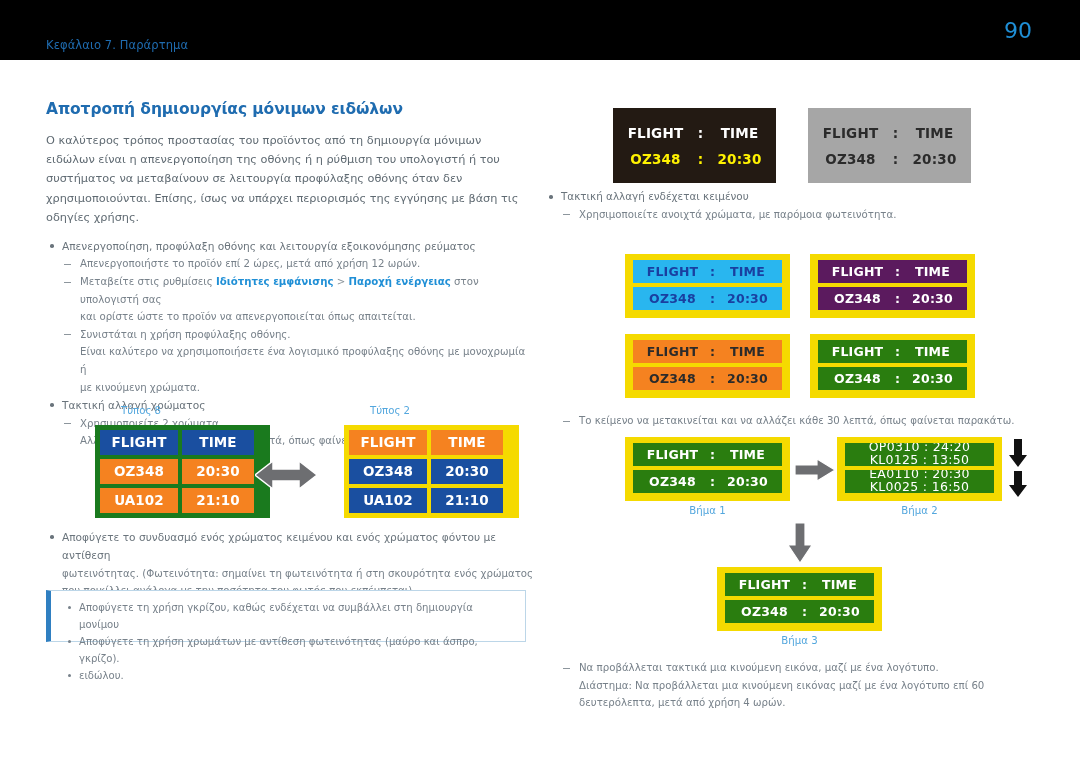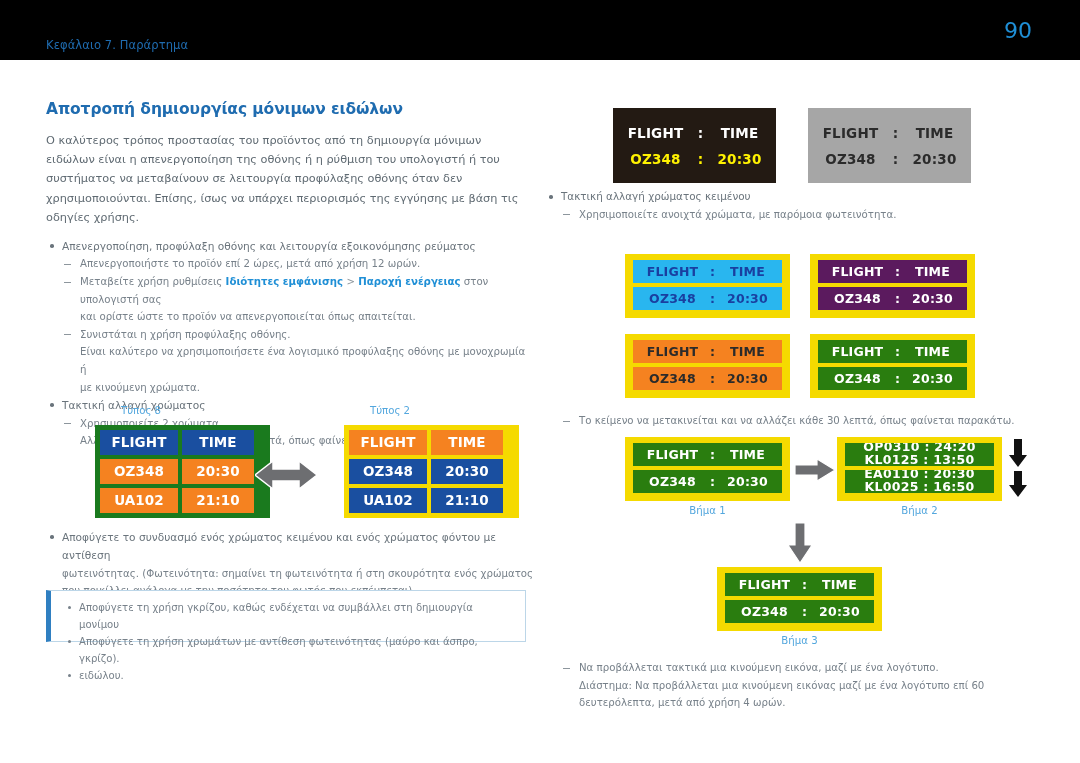--- a/index.html
+++ b/index.html
@@ -156,21 +156,21 @@
     height:23px;display:flex;align-items:center;justify-content:center;
     margin-bottom:4px;background:#2a7d0f;color:#fff;overflow:hidden;
   }
   .step-panel .inner:last-child{margin-bottom:0;}
   .step-panel .prow{font-size:12.5px;}
   .step-panel .prow .pf{width:66px;}
   .step-panel .prow .pc{width:14px;}
   .step-panel .prow .pt{width:56px;}
   .scroll-inner{flex-direction:column;justify-content:flex-start;}
   .scroll-line{
-    font-size:12.5px;font-weight:700;white-space:nowrap;line-height:13px;
+    font-size:12.5px;font-weight:400;white-space:nowrap;line-height:13px;
     font-family:"DejaVu Sans","Liberation Sans",sans-serif;letter-spacing:.3px;
   }
   .step-label{
     position:absolute;font-size:10.2px;color:#53a7de;text-align:center;width:165px;
   }
   .dnarrows{position:absolute;width:18px;height:64px;}
 </style>
 </head>
 <body>
 
@@ -181,21 +181,21 @@
     <div class="header-page">90</div>
   </div>
 
   <div class="left-col">
     <h1 class="section-title">Αποτροπή δημιουργίας μόνιμων ειδώλων</h1>
     <p class="intro">Ο καλύτερος τρόπος προστασίας του προϊόντος από τη δημιουργία μόνιμων ειδώλων είναι η απενεργοποίηση της οθόνης ή η ρύθμιση του υπολογιστή ή του συστήματος να μεταβαίνουν σε λειτουργία προφύλαξης οθόνης όταν δεν χρησιμοποιούνται. Επίσης, ίσως να υπάρχει περιορισμός της εγγύησης με βάση τις οδηγίες χρήσης.</p>
 
     <ul class="bullets">
       <li class="b1">Απενεργοποίηση, προφύλαξη οθόνης και λειτουργία εξοικονόμησης ρεύματος</li>
       <li class="b2">Απενεργοποιήστε το προϊόν επί 2 ώρες, μετά από χρήση 12 ωρών.</li>
-      <li class="b2"><span>Μεταβείτε χρήση ρυθμίσεις </span><span class="lnk">Ιδιότητες εμφάνισης</span><span class="gt"> &gt; </span><span class="lnk">Παροχή ενέργειας</span><span> στον υπολογιστή σας</span></li>
+      <li class="b2"><span>Μεταβείτε στις ρυθμίσεις </span><span class="lnk">Ιδιότητες εμφάνισης</span><span class="gt"> &gt; </span><span class="lnk">Παροχή ενέργειας</span><span> στον υπολογιστή σας</span></li>
       <li class="b3">και ορίστε ώστε το προϊόν να απενεργοποιείται όπως απαιτείται.</li>
       <li class="b2">Συνιστάται η χρήση προφύλαξης οθόνης.</li>
       <li class="b3">Είναι καλύτερο να χρησιμοποιήσετε ένα λογισμικό προφύλαξης οθόνης με μονοχρωμία ή</li>
       <li class="b3">με κινούμενη χρώματα.</li>
       <li class="b1">Τακτική αλλαγή χρώματος</li>
       <li class="b2">Χρησιμοποιείτε 2 χρώματα.</li>
       <li class="b3">Αλλάζετε τα 2 χρώματα κάθε 30 λεπτά, όπως φαίνεται παραπάνω.</li>
     </ul>
   </div>
 
@@ -278,21 +278,21 @@
       <div class="prow" id="pg2" style="color: rgb(43, 43, 43);">
         <span class="pf">OZ348</span>
         <span class="pc">:</span>
         <span class="pt">20:30</span>
       </div>
     </div>
   </div>
 
   <div style="position:absolute;left:545px;top:188px;width:500px;">
     <ul class="bullets" style="margin:0;">
-      <li class="rb1">Τακτική αλλαγή χρώματος κειμένου</li>
+      <li class="rb1">Τακτική αλλαγή ενδέχεται κειμένου</li>
       <li class="rb2">Χρησιμοποιείτε ανοιχτά χρώματα, με παρόμοια φωτεινότητα.</li>
     </ul>
   </div>
 
   <div class="grid4">
     <div class="ypanel" id="yp0" style="left: 0px; top: 0px; background: rgb(245, 218, 0);">
       <div class="inner" id="yp0a" style="background: rgb(41, 182, 239); color: rgb(26, 63, 160);">
         <div class="prow">
           <span class="pf">FLIGHT</span>
           <span class="pc">:</span>

